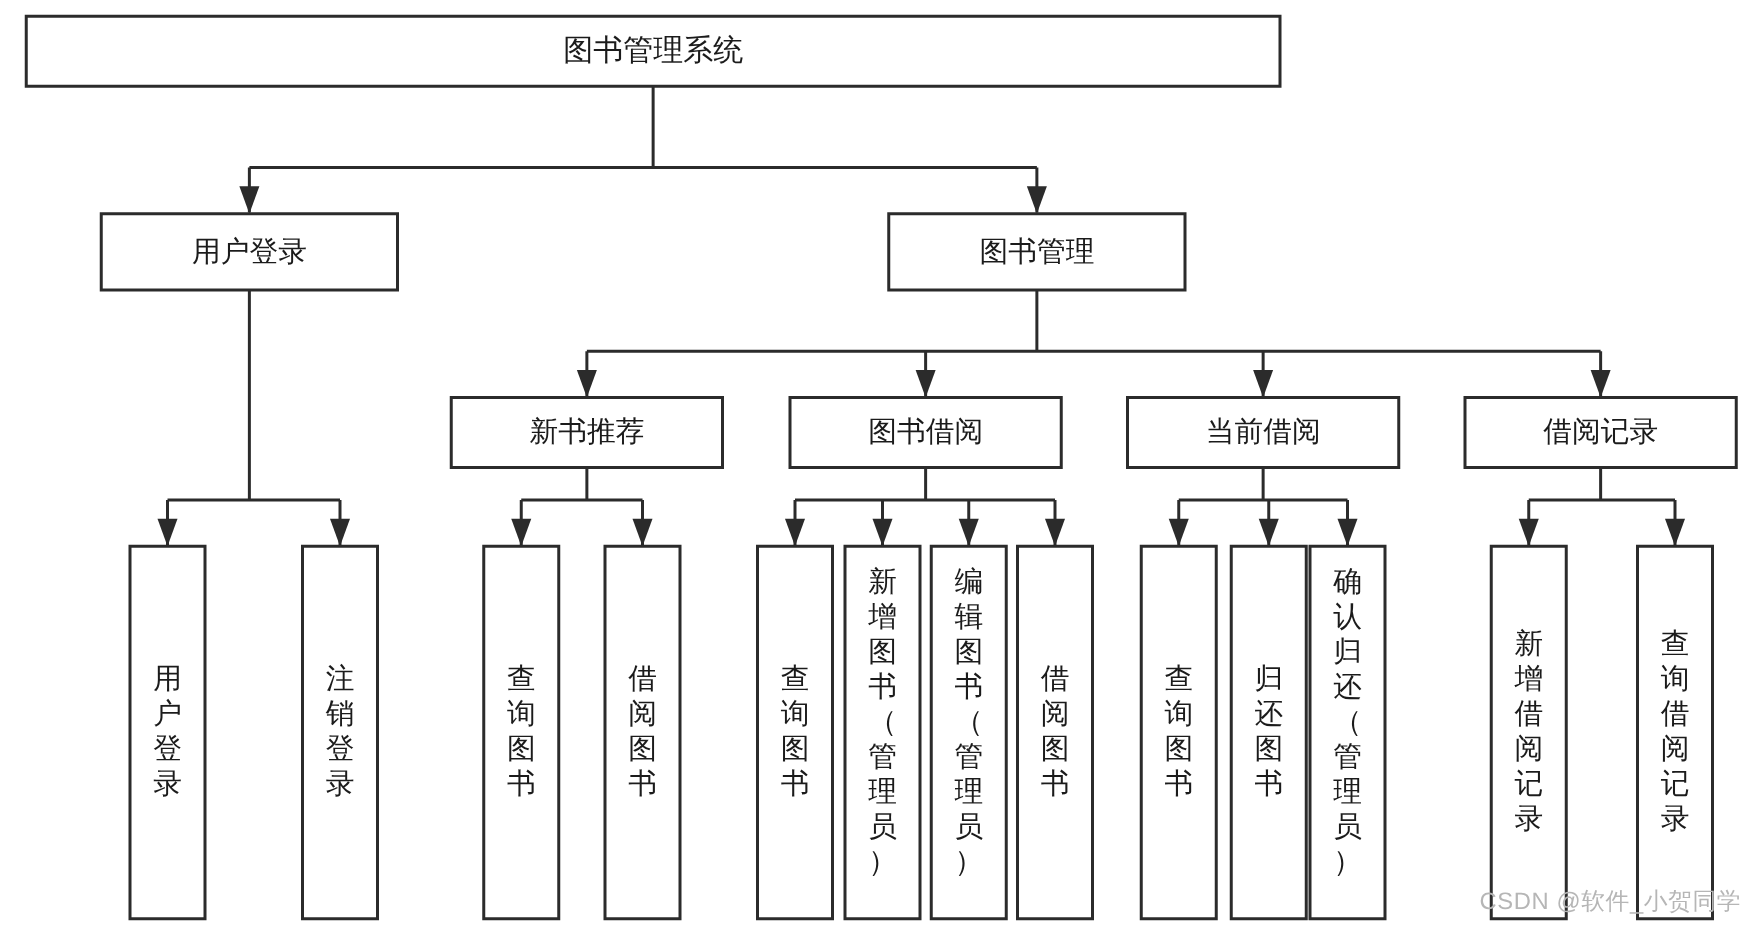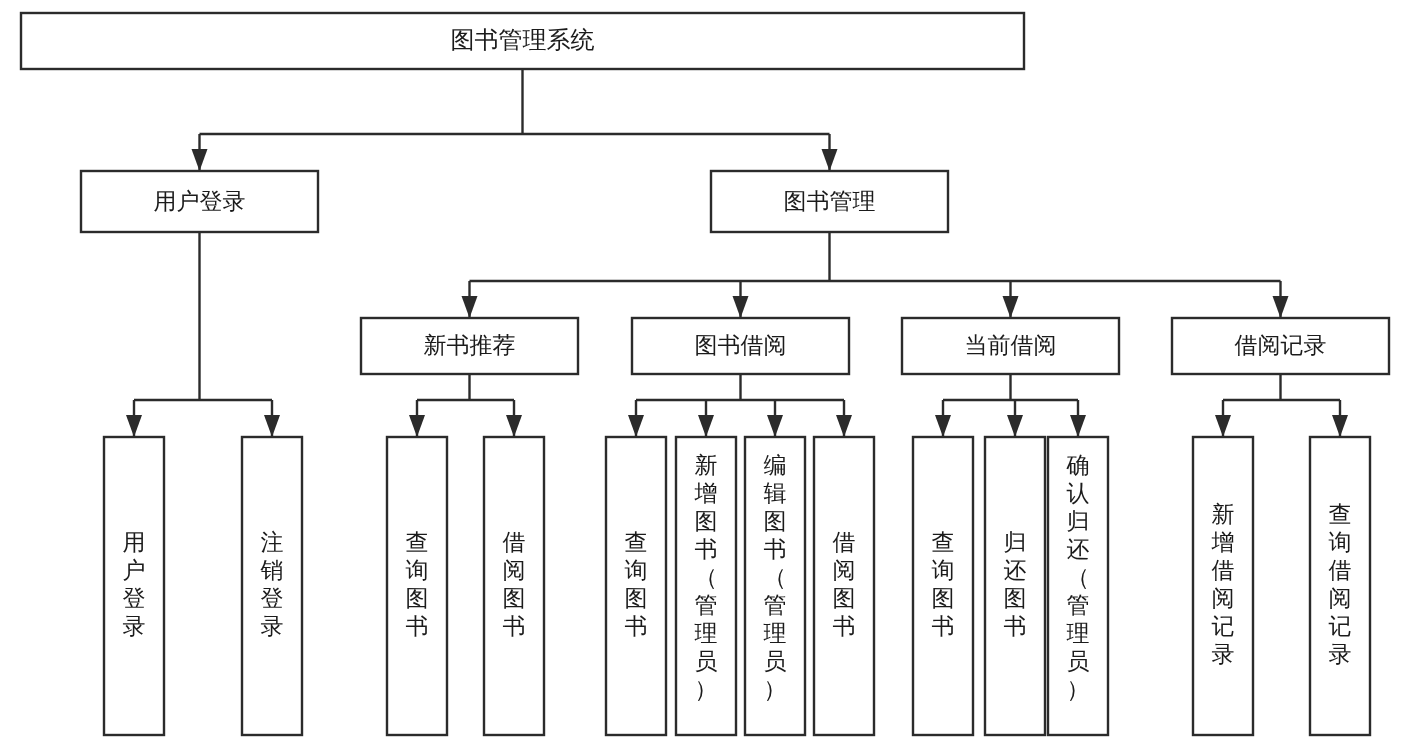--- a/index.html
+++ b/index.html
@@ -254,14 +254,15 @@
           <text x="1340" y="516" class="leaf-label-cell">查</text>
           <text x="1340" y="544" class="leaf-label-cell">询</text>
           <text x="1340" y="572" class="leaf-label-cell">借</text>
           <text x="1340" y="600" class="leaf-label-cell">阅</text>
           <text x="1340" y="628" class="leaf-label-cell">记</text>
           <text x="1340" y="656" class="leaf-label-cell">录</text>
         </g>
       </g>
   </svg>
 
+  <div class="watermark">CSDN @软件_小贺同学</div>
 
 </div>
 
 </body></html>

